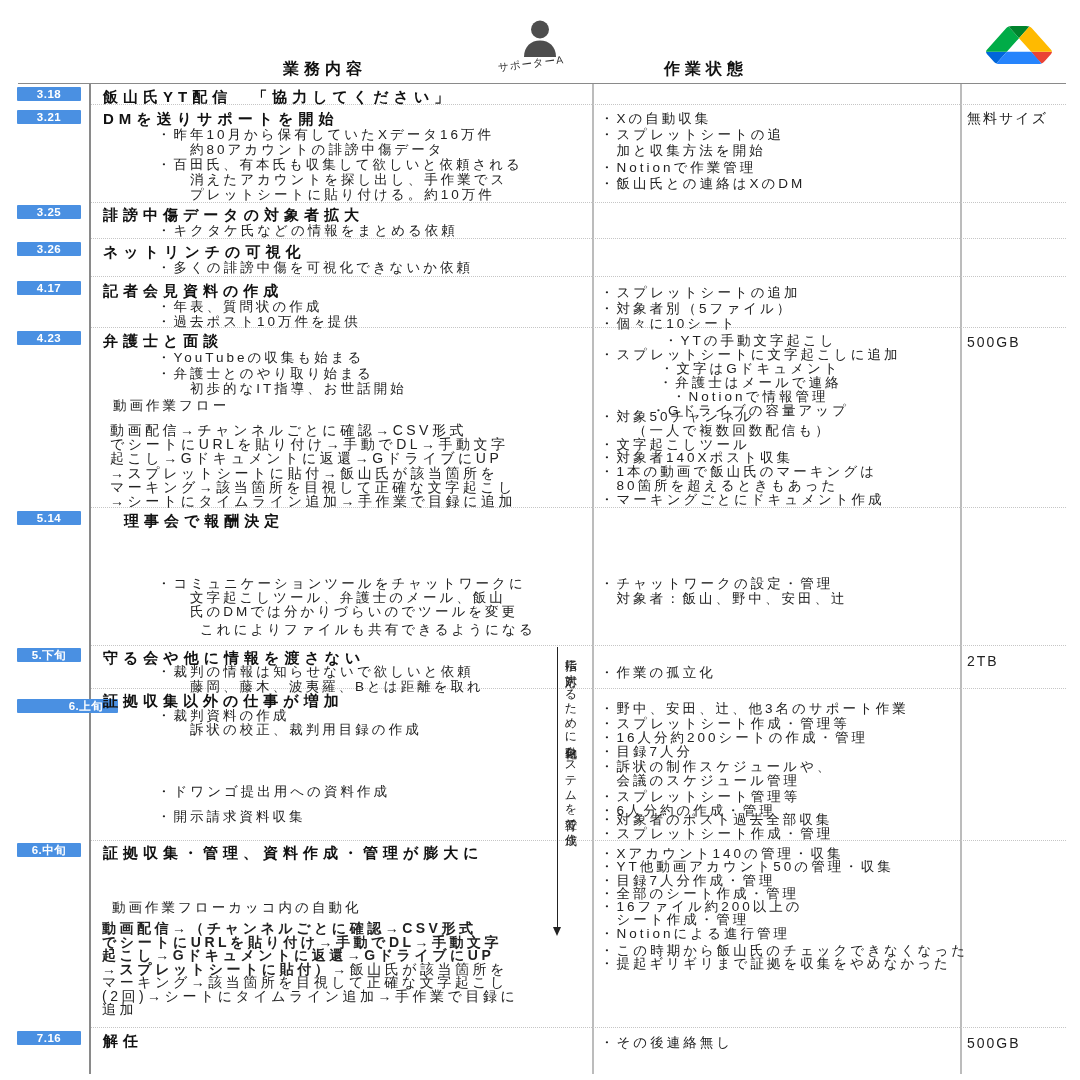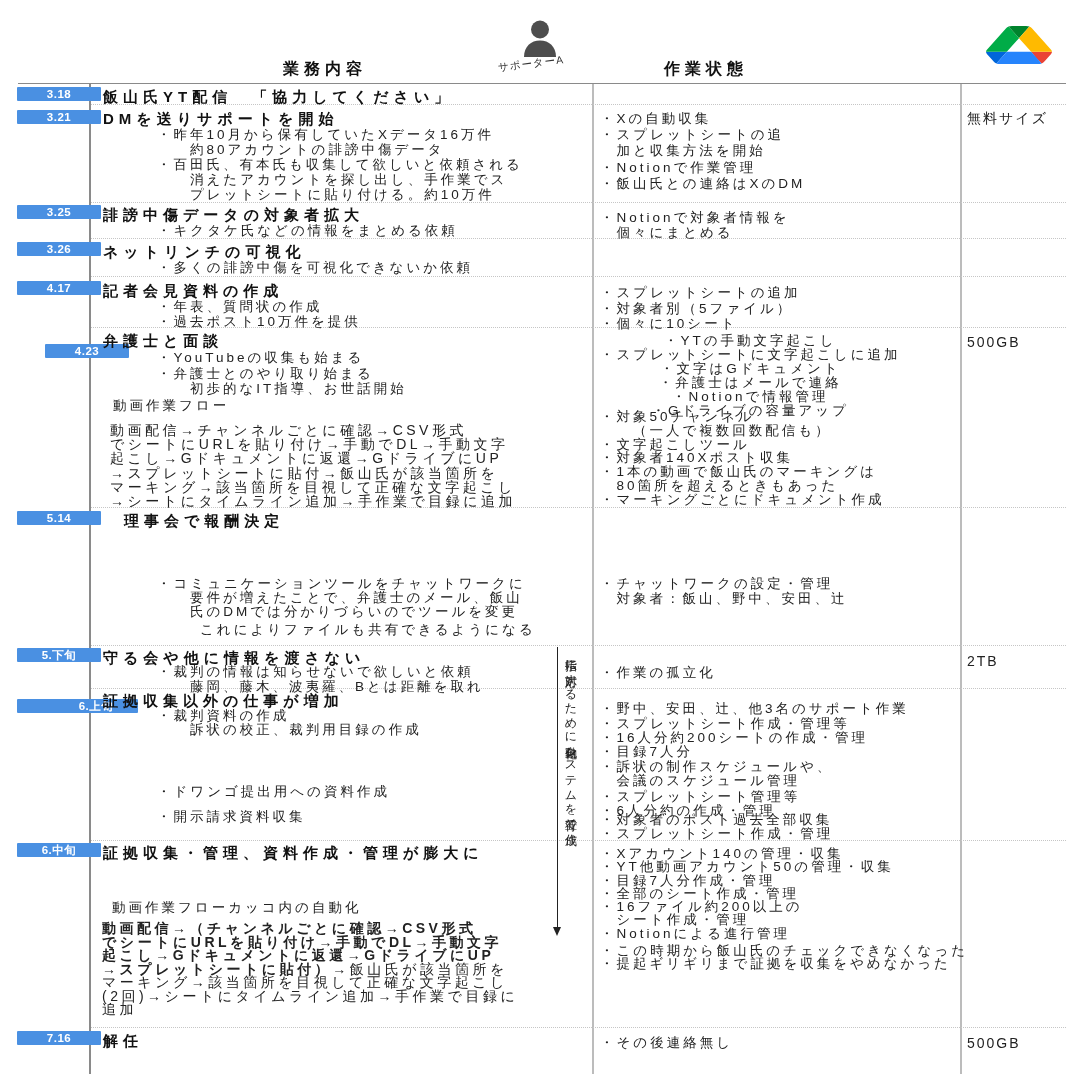--- a/index.html
+++ b/index.html
@@ -8,21 +8,21 @@
   .abs{position:absolute;}
   
   .colhead{font-size:16px;font-weight:700;letter-spacing:5px;color:#111;white-space:pre;}
   .supporter{font-size:10.5px;letter-spacing:1px;color:#333;transform:rotate(-7deg);white-space:pre;}
   
   .hline{position:absolute;height:0;border-top:1.6px solid #8a8a8a;}
   .vmain{position:absolute;width:2px;background:#8a8a8a;}
   .vdiv{position:absolute;width:1.5px;background:#bcbcbc;}
   .dotline{position:absolute;height:0;border-top:1.6px dotted #c6c6c6;left:91px;width:975px;}
   
-  .datebox{position:absolute;left:17px;width:84px;height:14px;background:#4a90e2;color:#fff;
+  .datebox{position:absolute;left:17px;width:64px;height:14px;background:#4a90e2;color:#fff;
            font-size:11.5px;font-weight:700;text-align:center;line-height:14px;letter-spacing:.5px;
            border-radius:1px;white-space:pre;}
   
   .t{position:absolute;font-size:15px;font-weight:700;letter-spacing:5px;white-space:pre;color:#111;}
   .b{position:absolute;font-size:13.5px;letter-spacing:3px;line-height:15px;white-space:pre-line;color:#222;}
   .lh16{line-height:16.2px;} .lh155{line-height:15.5px;} .lh145{line-height:14.5px;}
   .lh142{line-height:14.2px;} .lh14{line-height:14px;text-align:center;} .lh138{line-height:13.8px;}
   .lh135{line-height:13.5px;} .lh133{line-height:13.3px;} .lh13{line-height:13px;}
   .flow{font-size:14px;letter-spacing:3.5px;}
   .sz{position:absolute;font-size:14px;letter-spacing:2px;color:#222;white-space:pre;}
@@ -88,36 +88,34 @@
   <div class="b lh16" style="left:600px;top:111px;">・Xの自動収集
 ・スプレットシートの追
 　加と収集方法を開始
 ・Notionで作業管理
 ・飯山氏との連絡はXのDM</div>
   <div class="sz" style="left:967px;top:110px;">無料サイズ</div>
 
   <div class="datebox" style="top:205px;">3.25</div>
   <div class="t" style="left:103px;top:206px;">誹謗中傷データの対象者拡大</div>
   <div class="b" style="left:157px;top:223px;">・キクタケ氏などの情報をまとめる依頼</div>
-  <div class="b" style="left:600px;top:210px;">・Notionで対象者情報を
-　個々にまとめる</div>
 
   <div class="datebox" style="top:242px;">3.26</div>
   <div class="t" style="left:103px;top:243px;">ネットリンチの可視化</div>
   <div class="b" style="left:157px;top:260px;">・多くの誹謗中傷を可視化できないか依頼</div>
 
   <div class="datebox" style="top:281px;">4.17</div>
   <div class="t" style="left:103px;top:282px;">記者会見資料の作成</div>
   <div class="b" style="left:157px;top:299px;">・年表、質問状の作成
 ・過去ポスト10万件を提供</div>
   <div class="b lh155" style="left:600px;top:285px;">・スプレットシートの追加
 ・対象者別（5ファイル）
 ・個々に10シート</div>
 
-  <div class="datebox" style="top:344px;margin-left:28px;">4.23</div>
+  <div class="datebox" style="top:331px;">4.23</div>
   <div class="t" style="left:103px;top:332px;">弁護士と面談</div>
   <div class="b lh155" style="left:157px;top:350px;">・YouTubeの収集も始まる
 ・弁護士とのやり取り始まる
 　　初歩的なIT指導、お世話開始</div>
   <div class="b" style="left:113px;top:398px;">動画作業フロー</div>
   <div class="b flow lh142" style="left:110px;top:423px;">動画配信→チャンネルごとに確認→CSV形式
 でシートにURLを貼り付け→手動でDL→手動文字
 起こし→Gドキュメントに返還→GドライブにUP
 →スプレットシートに貼付→飯山氏が該当箇所を
 マーキング→該当箇所を目視して正確な文字起こし
@@ -133,21 +131,21 @@
 ・文字起こしツール
 ・対象者140Xポスト収集
 ・1本の動画で飯山氏のマーキングは
 　80箇所を超えるときもあった
 ・マーキングごとにドキュメント作成</div>
   <div class="sz" style="left:967px;top:334px;">500GB</div>
 
   <div class="datebox" style="top:511px;">5.14</div>
   <div class="t" style="left:105px;top:512px;margin-left:19px;">理事会で報酬決定</div>
   <div class="b lh142" style="left:157px;top:577px;">・コミュニケーションツールをチャットワークに
-　　要件が増えたことで、弁護士のメール、飯山
+　　文字起こしツール、弁護士のメール、飯山
 　　氏のDMでは分かりづらいのでツールを変更</div>
   <div class="b" style="left:200px;top:622px;">これによりファイルも共有できるようになる</div>
   <div class="b lh145" style="left:600px;top:577px;">・チャットワークの設定・管理
 　対象者：飯山、野中、安田、辻</div>
 
   <div class="datebox" style="top:648px;">5.下旬</div>
   <div class="t" style="left:103px;top:649px;">守る会や他に情報を渡さない</div>
   <div class="b" style="left:157px;top:664px;">・裁判の情報は知らせないで欲しいと依頼
 　　藤岡、藤木、波夷羅、Bとは距離を取れ</div>
   <div class="b" style="left:600px;top:665px;">・作業の孤立化</div>

